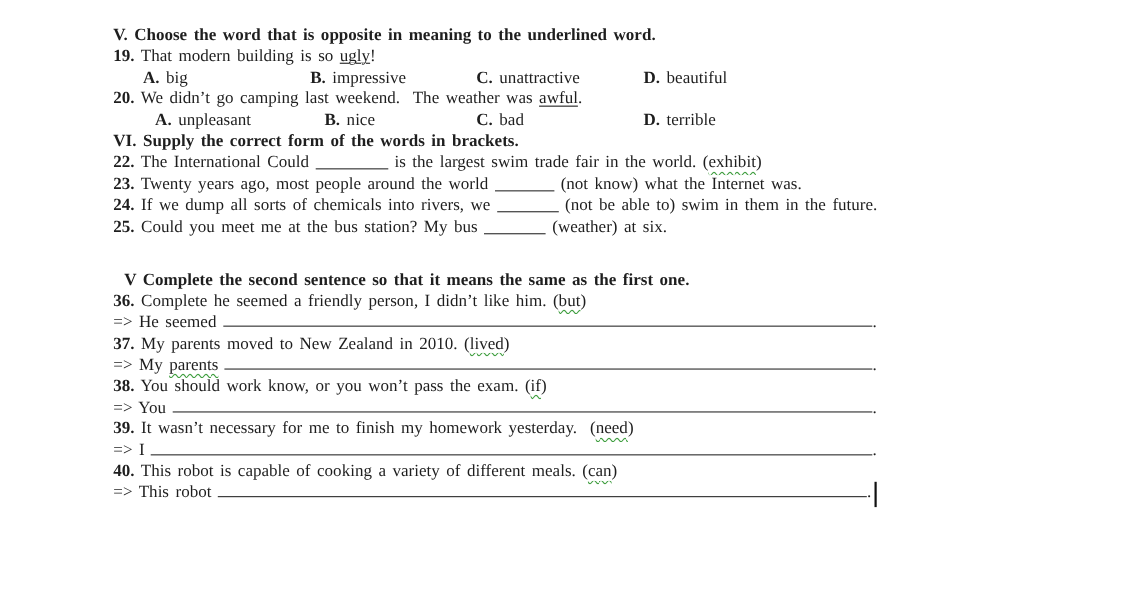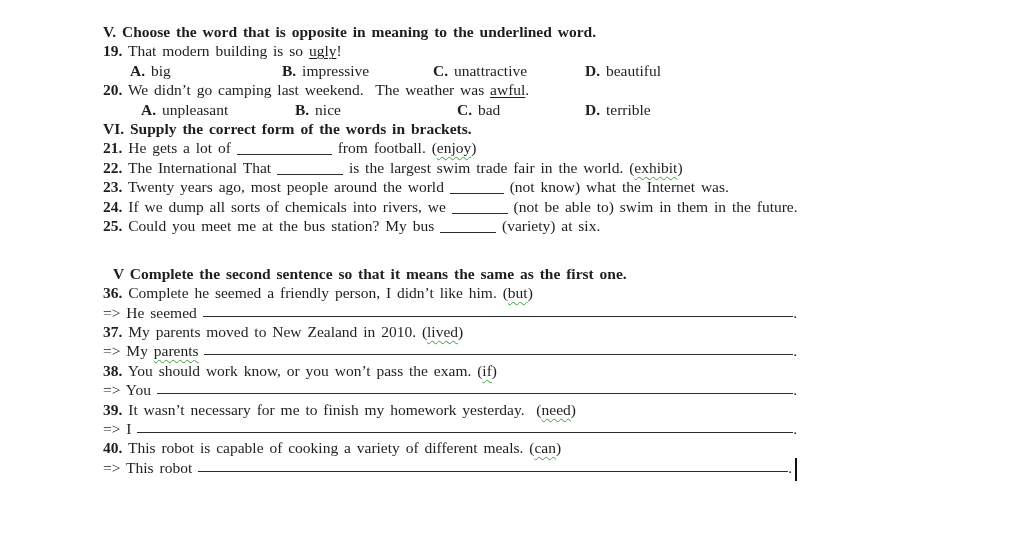--- a/index.html
+++ b/index.html
@@ -40,27 +40,26 @@
 </style>
 </head>
 <body>
 
 <div class="page">
   <div class="content">
       <div class="line header"><span class="b">V. Choose the word that is opposite in meaning to the underlined word.</span></div>
       <div class="line"><span class="b">19.</span><span> That modern building is so </span><span class="u">ugly</span><span>!</span></div>
       <div class="line"><span class="opt" style="left: 27px;"><span class="b">A.</span><span> big</span></span><span class="opt" style="left: 179px;"><span class="b">B.</span><span> impressive</span></span><span class="opt" style="left: 330px;"><span class="b">C.</span><span> unattractive</span></span><span class="opt" style="left: 482px;"><span class="b">D.</span><span> beautiful</span></span></div>
       <div class="line"><span class="b">20.</span><span> We didn’t go camping last weekend.&nbsp; The weather was </span><span class="u">awful</span><span>.</span></div>
-      <div class="line"><span class="opt" style="left: 27px; margin-left: 11px;"><span class="b">A.</span><span> unpleasant</span></span><span class="opt" style="left: 179px; margin-left: 13px;"><span class="b">B.</span><span> nice</span></span><span class="opt" style="left: 330px; margin-left: 24px;"><span class="b">C.</span><span> bad</span></span><span class="opt" style="left: 482px;"><span class="b">D.</span><span> terrible</span></span></div>
+      <div class="line"><span class="opt" style="left: 27px; margin-left: 11px;"><span class="b">A.</span><span> unpleasant</span></span><span class="opt" style="left: 179px; margin-left: 13px;"><span class="b">B.</span><span> nice</span></span><span class="opt" style="left: 330px;"><span class="b">C.</span><span> bad</span></span><span class="opt" style="left: 482px;"><span class="b">D.</span><span> terrible</span></span></div>
       <div class="line header"><span class="b">VI. Supply the correct form of the words in brackets.</span></div>
-      <div class="line"><span class="b">21.</span><span> He gets a lot of </span><span class="blank" style="width: 95px;"></span><span> from football. (</span><span class="g">enjoy</span><span>)</span></div>
-      <div class="line"><span class="b">22.</span><span> The International That </span><span class="blank" style="width: 66px;"></span><span> is the largest swim trade fair in the world. (</span><span class="g">exhibit</span><span>)</span></div>
+      <div class="line"><span class="b">22.</span><span> The International Could </span><span class="blank" style="width: 66px;"></span><span> is the largest swim trade fair in the world. (</span><span class="g">exhibit</span><span>)</span></div>
       <div class="line"><span class="b">23.</span><span> Twenty years ago, most people around the world </span><span class="blank" style="width: 54px;"></span><span> (not know) what the Internet was.</span></div>
       <div class="line"><span class="b">24.</span><span> If we dump all sorts of chemicals into rivers, we </span><span class="blank" style="width: 56px;"></span><span> (not be able to) swim in them in the future.</span></div>
-      <div class="line"><span class="b">25.</span><span> Could you meet me at the bus station? My bus </span><span class="blank" style="width: 56px;"></span><span> (variety) at six.</span></div>
+      <div class="line"><span class="b">25.</span><span> Could you meet me at the bus station? My bus </span><span class="blank" style="width: 56px;"></span><span> (weather) at six.</span></div>
       <div class="line spacer"></div>
       <div class="line header" style="padding-left: 10px;"><span class="b">V Complete the second sentence so that it means the same as the first one.</span></div>
       <div class="line"><span class="b">36.</span><span> Complete he seemed a friendly person, I didn’t like him. (</span><span class="g">but</span><span>)</span></div>
       <div class="line fill"><span>=&gt; He seemed </span><span class="blank fillw"></span><span>.</span></div>
       <div class="line"><span class="b">37.</span><span> My parents moved to New Zealand in 2010. (</span><span class="g">lived</span><span>)</span></div>
       <div class="line fill"><span>=&gt; My </span><span class="g">parents</span><span> </span><span class="blank fillw"></span><span>.</span></div>
       <div class="line"><span class="b">38.</span><span> You should work know, or you won’t pass the exam. (</span><span class="g">if</span><span>)</span></div>
       <div class="line fill"><span>=&gt; You </span><span class="blank fillw"></span><span>.</span></div>
       <div class="line"><span class="b">39.</span><span> It wasn’t necessary for me to finish my homework yesterday.&nbsp; (</span><span class="g">need</span><span>)</span></div>
       <div class="line fill"><span>=&gt; I </span><span class="blank fillw"></span><span>.</span></div>

